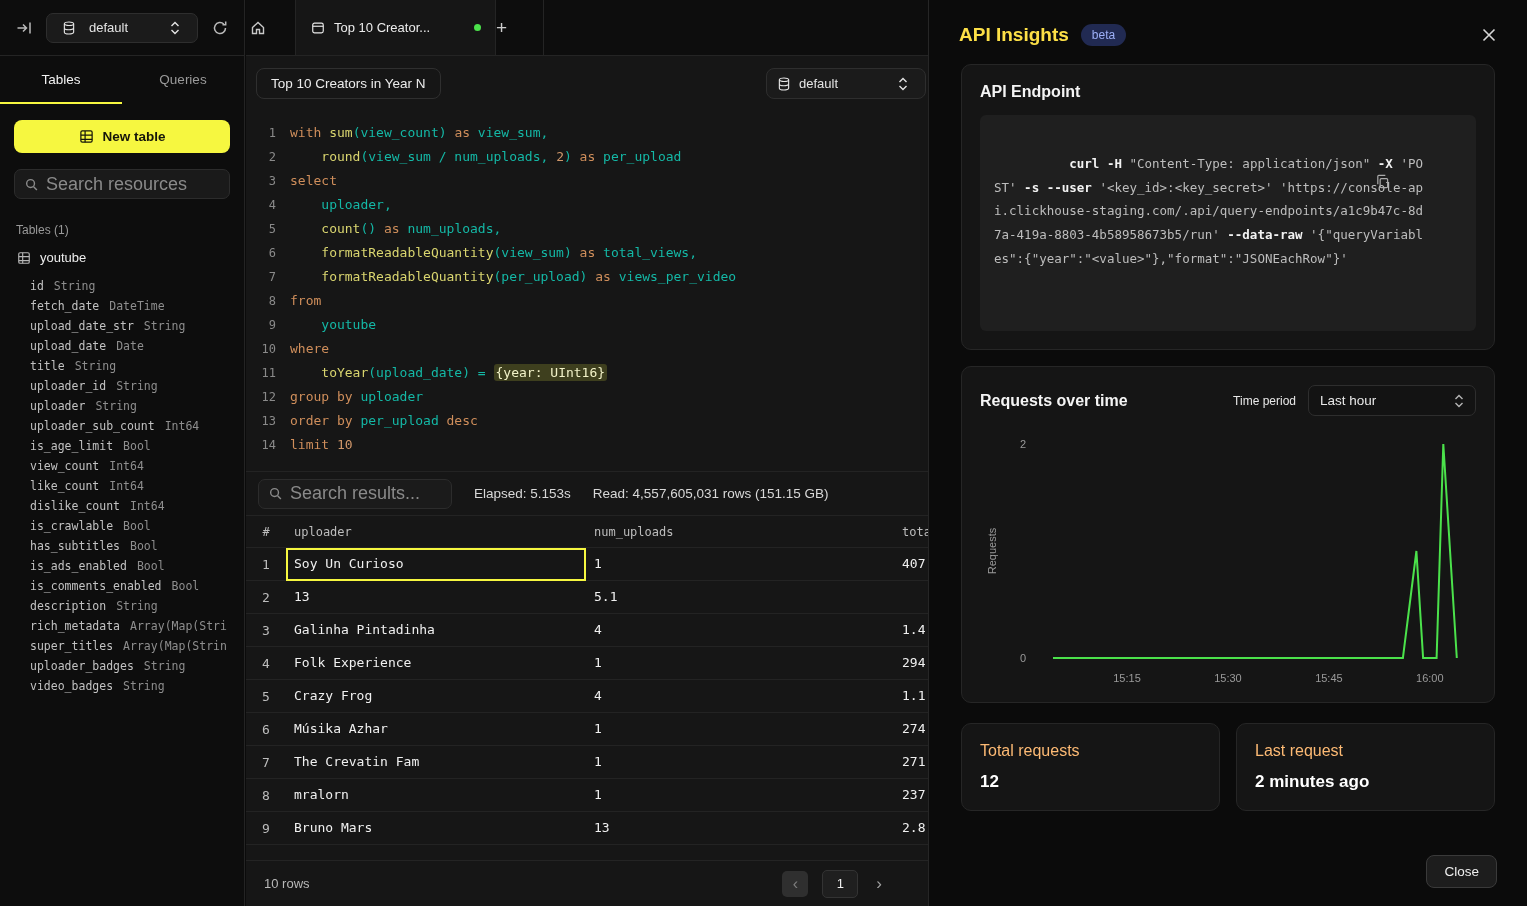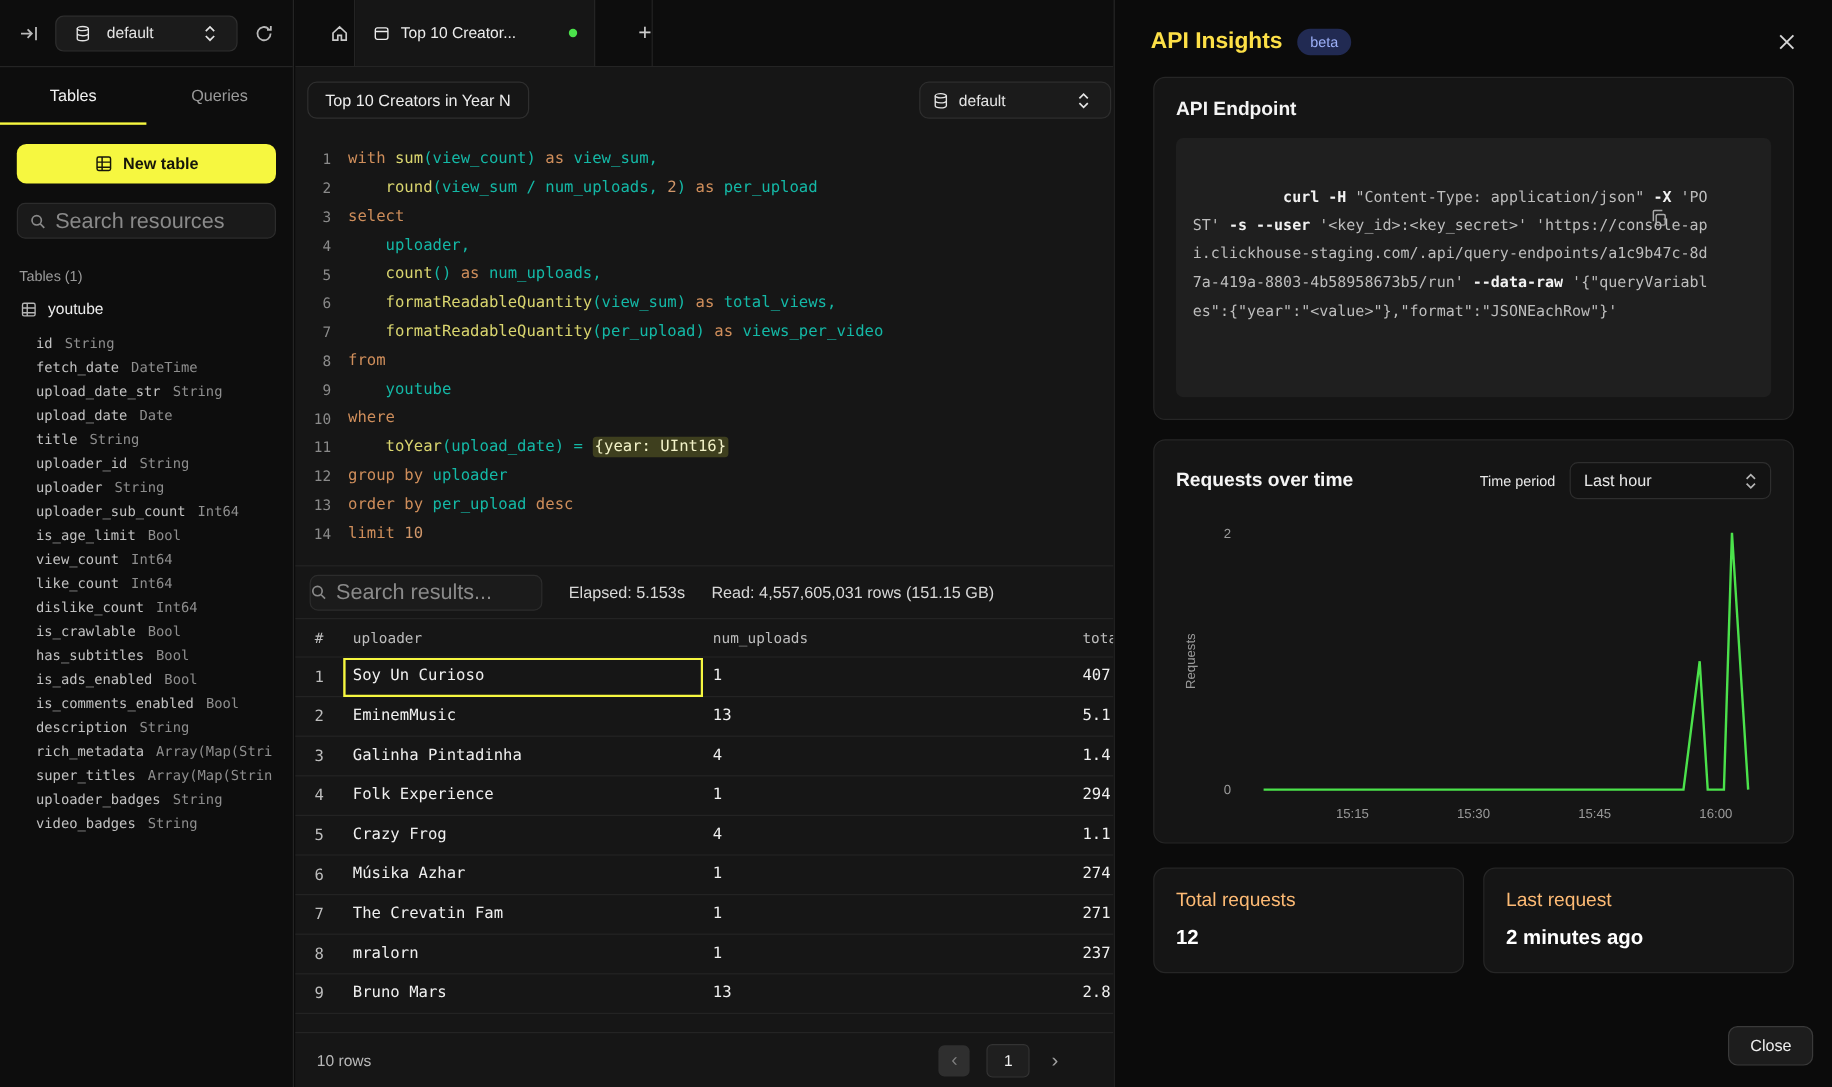--- a/index.html
+++ b/index.html
@@ -34,21 +34,21 @@
   .sb-table-item { display:flex; align-items:center; gap:9px; padding:7px 16px; margin-top:6px;
     font-size:13px; color:#ececec; cursor:pointer; }
   .columns { margin-top:4px; padding:0 14px 0 30px; font-family:"DejaVu Sans Mono",monospace; font-size:11.5px; }
   .col-row { display:flex; justify-content:flex-start; line-height:20px; white-space:nowrap; overflow:hidden; cursor:pointer; }
   .col-name { color:#c2c2c2; }
   .col-type { color:#8e8e8e; margin-left:10px; overflow:hidden; }
 
   
   .main { position:absolute; left:246px; top:0; width:682px; height:906px; background:#161616; overflow:hidden; }
   .main-topbar { height:56px; background:#0d0d0d; border-bottom:1px solid #242424; display:flex; align-items:stretch; color:#c9c9c9; }
-  .tb-seg { display:flex; align-items:center; justify-content:flex-end; cursor:pointer; }
+  .tb-seg { display:flex; align-items:center; justify-content:space-between; cursor:pointer; }
   .tb-home { width:50px; border-right:1px solid #242424; }
   .tb-tab { width:200px; border-right:1px solid #242424; background:#161616; gap:9px; padding:0 14px; font-size:13px; color:#ececec; }
   .tb-tab .lbl { flex:1; white-space:nowrap; overflow:hidden; }
   .green-dot { width:7px; height:7px; border-radius:50%; background:var(--chart-green); }
   .tb-plus { width:48px; border-right:1px solid #242424; font-size:19px; color:#cccccc; }
 
   .query-header { display:flex; align-items:center; padding:12px 10px 12px; position:relative; }
   .query-title { border:1px solid #2f2f2f; border-radius:8px; padding:7px 14px; font-size:13.5px; color:#ececec; cursor:text; }
   .query-db { position:absolute; right:2px; top:12px; width:160px; display:flex; align-items:center; gap:8px;
     height:31px; padding:0 10px; background:#1b1b1b; border:1px solid #2e2e2e; border-radius:8px; font-size:13px; color:#e4e4e4; cursor:pointer; }
@@ -58,21 +58,21 @@
   .code-line { display:flex; line-height:24px; white-space:pre; cursor:text; }
   .line-num { width:30px; text-align:right; color:#8a8a8a; flex:none; font-size:12px; }
   .line-code { margin-left:14px; color:#e5e5e5; }
   .tok-k { color:#cf8e5b; }
   .tok-f { color:#d9d56f; }
   .tok-n { color:#d0976a; }
   .tok-t { color:#14b8a6; }
   .tok-p { background:rgba(246,247,64,0.18); color:#f2f2c8; border-radius:3px; padding:1px 2px; }
 
   .res-toolbar { display:flex; align-items:center; gap:22px; padding:8px 12px; border-top:1px solid #232323; height:44px; }
-  .res-search { display:flex; align-items:center; gap:8px; width:194px; height:30px; padding:0 0;
+  .res-search { display:flex; align-items:center; gap:8px; width:194px; height:30px; padding:0 10px;
     background:#1b1b1b; border:1px solid #2c2c2c; border-radius:7px; color:#8a8a8a; }
   .res-meta { font-size:13.5px; color:#d8d8d8; white-space:nowrap; }
 
   .res-table { font-family:"DejaVu Sans Mono",monospace; font-size:13px; }
   .t-head, .t-row { display:grid; grid-template-columns:40px 300px 308px 1fr; align-items:center; height:33px;
     border-bottom:1px solid #232323; }
   .t-head { border-top:1px solid #232323; color:#bdbdbd; font-size:12px; }
   .t-head > div, .t-row > div { padding-left:8px; white-space:nowrap; overflow:hidden; }
   .c-idx { text-align:center; padding-left:0 !important; color:#bdbdbd; }
   .t-row .c-upl, .t-row .c-num, .t-row .c-tot { color:#f0f0f0; cursor:default; height:33px; line-height:32px; }
@@ -110,21 +110,21 @@
   .chart-head { display:flex; align-items:center; }
   .tp-label { margin-left:auto; font-size:12px; color:#e8e8e8; }
   .tp-select { margin-left:12px; width:168px; display:flex; align-items:center; justify-content:space-between;
     height:31px; padding:0 11px; background:#131313; border:1px solid #2e2e2e; border-radius:7px;
     font-size:13.5px; color:#e8e8e8; cursor:pointer; }
   .chart-label { fill:#9a9a9a; font-size:11px; font-family:"Liberation Sans",sans-serif; }
   .stats-row { display:flex; gap:16px; margin-top:20px; }
   .stat-card { flex:1; padding:18px; }
   .stat-label { font-size:16px; color:#fdba74; }
   .stat-value { margin-top:12px; font-size:17px; font-weight:bold; color:#ffffff; }
-  .close-btn { position:absolute; right:16px; bottom:18px; background:#1d1d1d; border:1px solid #3a3a3a;
+  .close-btn { position:absolute; right:30px; bottom:18px; background:#1d1d1d; border:1px solid #3a3a3a;
     border-radius:8px; color:#eeeeee; font-size:13.5px; padding:8px 17px; cursor:pointer;
     font-family:"Liberation Sans",sans-serif; }
 </style>
 </head>
 <body>
 
 <div class="app">
 
   <aside class="sidebar">
     <div class="sb-topbar">
@@ -362,21 +362,20 @@
       </div>
       <div>
           <div class="t-row">
             <div class="c-idx">1</div>
             <div class="c-upl selected">Soy Un Curioso</div>
             <div class="c-num">1</div>
             <div class="c-tot">407</div>
           </div>
           <div class="t-row">
             <div class="c-idx">2</div>
-            <div class="c-upl">EminemMusic</div>
             <div class="c-num">13</div>
             <div class="c-tot">5.1</div>
           </div>
           <div class="t-row">
             <div class="c-idx">3</div>
             <div class="c-upl">Galinha Pintadinha</div>
             <div class="c-num">4</div>
             <div class="c-tot">1.4</div>
           </div>
           <div class="t-row">

